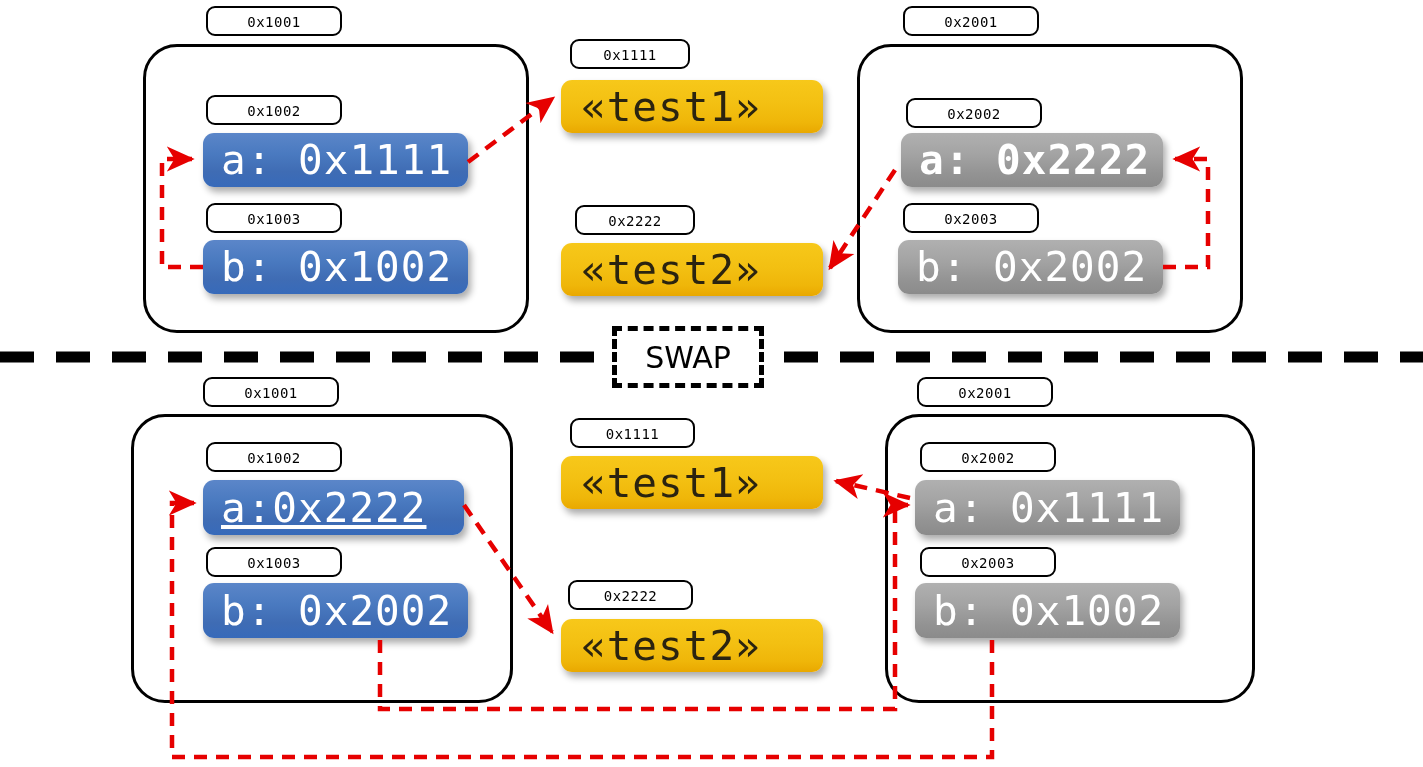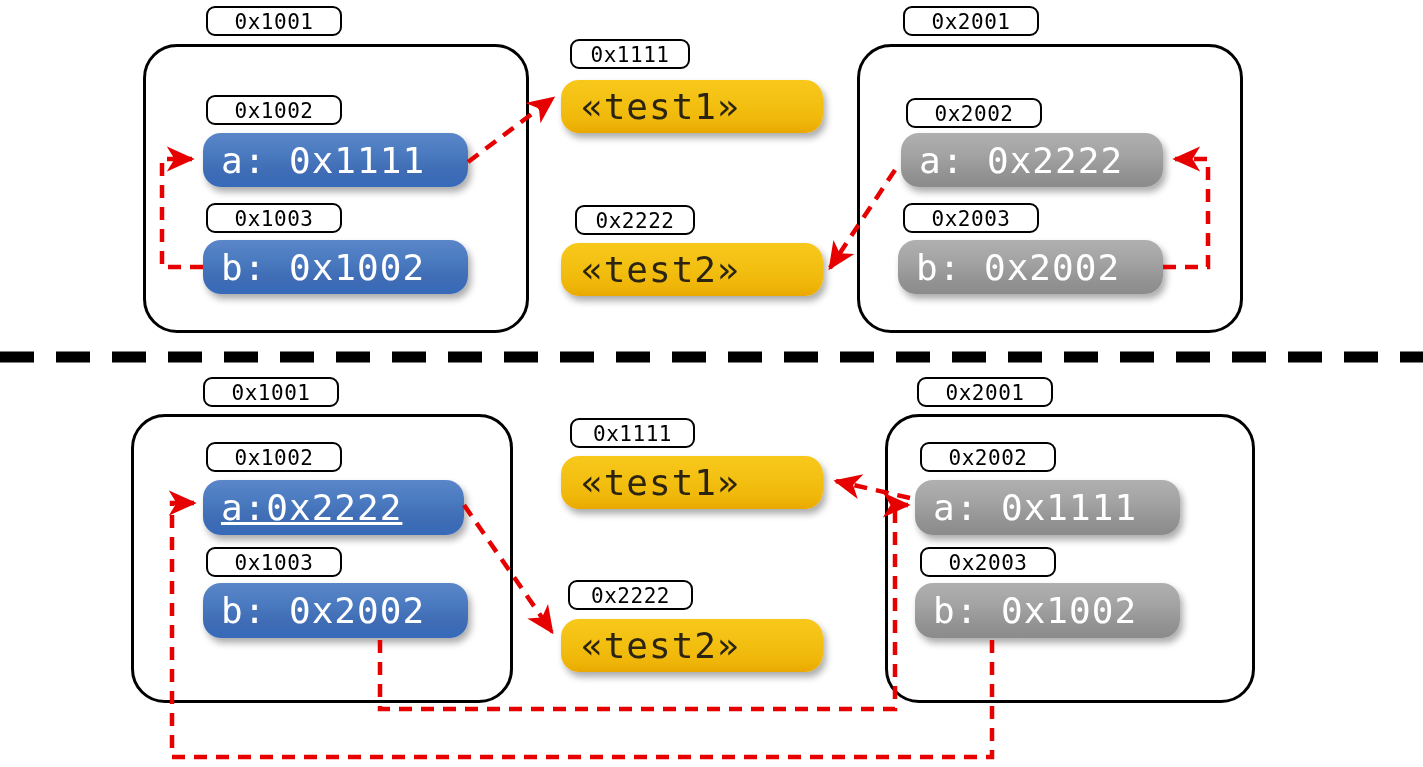--- a/index.html
+++ b/index.html
@@ -24,39 +24,39 @@
     z-index:1;
   }
 
   
   .addr{
     position:absolute;
     border:2.5px solid #000;
     border-radius:9px;
     background:#fff;
     color:#000;
-    font-size:21px;
+    font-size:14px;
     line-height:28px;
     height:30px;
     padding:0 10px;
     box-sizing:border-box;
     letter-spacing:.5px;
     z-index:4;
     white-space:nowrap;
     text-align:center;
   }
 
   
   .vbox{
     position:absolute;
-    border-radius:18px;
+    border-radius:11px;
     box-sizing:border-box;
     display:flex;align-items:center;
     padding-left:18px;
-    font-size:36px;
+    font-size:41px;
     letter-spacing:1px;
     color:#ffffff;
     white-space:nowrap;
     z-index:3;
     box-shadow:3px 5px 7px rgba(0,0,0,.33);
   }
   .vbox.blue{
     background:linear-gradient(to bottom,#5b86c9 0%,#4a7ac0 38%,#3f6cb4 72%,#376aba 100%);
   }
   .vbox.gray{
@@ -98,25 +98,26 @@
   <div class="addr" style="left:570px;top:39px;width:120px;">0x1111</div>
   <div class="vbox yellow" style="left:561px;top:80px;width:262px;height:53px;">«test1»</div>
 
   <div class="addr" style="left:575px;top:205px;width:120px;">0x2222</div>
   <div class="vbox yellow" style="left:561px;top:243px;width:262px;height:53px;">«test2»</div>
 
   <div class="addr" style="left:903px;top:6px;width:136px;">0x2001</div>
   <div class="panel" style="left:857px;top:44px;width:386px;height:289px;"></div>
 
   <div class="addr" style="left:906px;top:98px;width:136px;">0x2002</div>
-  <div class="vbox gray" style="left:901px;top:133px;width:262px;height:54px;">a: 0x2222</div>
+  <div class="vbox gray" style="left:901px;top:133px;width:262px;height:54px;font-weight:bold;">a: 0x2222</div>
 
   <div class="addr" style="left:903px;top:203px;width:136px;">0x2003</div>
   <div class="vbox gray" style="left:898px;top:240px;width:265px;height:54px;">b: 0x2002</div>
 
+  <div id="swap-chip">SWAP</div>
 
   <div class="addr" style="left:203px;top:377px;width:136px;">0x1001</div>
   <div class="panel" style="left:131px;top:414px;width:382px;height:289px;"></div>
 
   <div class="addr" style="left:206px;top:442px;width:136px;">0x1002</div>
   <div class="vbox blue" style="left:203px;top:480px;width:261px;height:55px;text-decoration:underline;">a:0x2222</div>
 
   <div class="addr" style="left:206px;top:547px;width:136px;">0x1003</div>
   <div class="vbox blue" style="left:203px;top:583px;width:265px;height:55px;">b: 0x2002</div>
 

